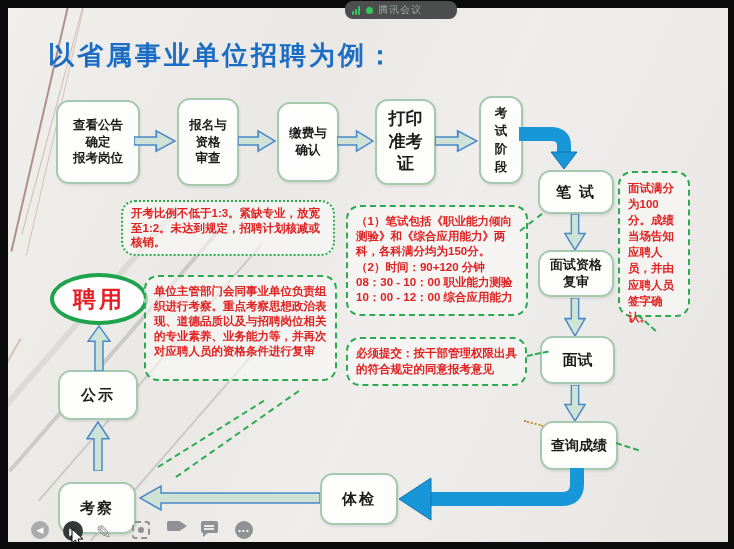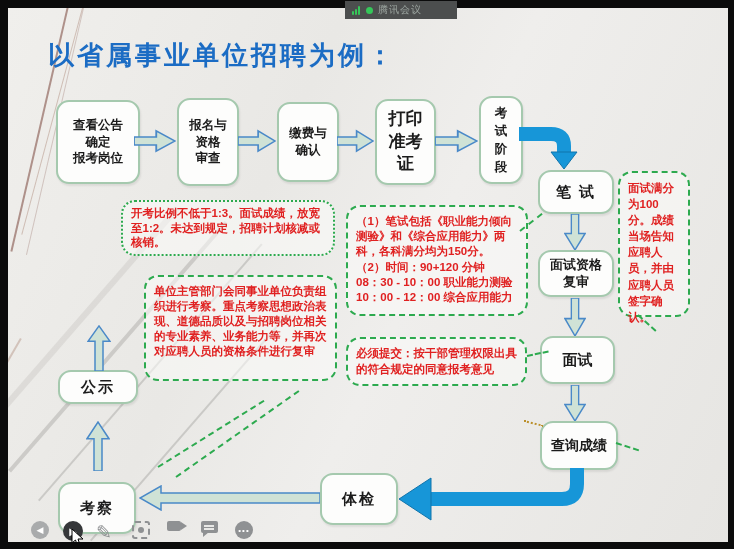--- a/index.html
+++ b/index.html
@@ -13,21 +13,21 @@
        border-left:2px solid rgba(122,70,60,.55);border-right:1px solid rgba(122,70,60,.25);}
   #sw2{left:78px;top:-15px;height:250px;width:8px;transform:rotate(15deg);
        border-left:1px solid rgba(150,100,80,.35);}
   #sw3{left:0px;top:462px;width:330px;transform:rotate(-49deg);border-top:4px solid rgba(140,138,135,.32);}
   #sw4{left:30px;top:492px;width:340px;transform:rotate(-49deg);border-top:2px solid rgba(130,128,125,.30);}
   #sw5{left:-30px;top:425px;width:300px;transform:rotate(-49deg);border-top:6px solid rgba(170,165,158,.22);}
   #sw6{left:82px;top:532px;width:300px;transform:rotate(-49deg);border-top:2px solid rgba(120,118,115,.28);}
   #sw7{left:12px;top:330px;height:140px;width:10px;transform:rotate(30deg);border-left:2px solid rgba(150,100,80,.30);}
 
   
-  #meetpill{position:absolute;left:345px;top:1px;width:112px;height:18px;background:#4c4e4e;border-radius:0;
+  #meetpill{position:absolute;left:345px;top:1px;width:112px;height:18px;background:#4c4e4e;border-radius:8px;
             display:flex;align-items:center;gap:5px;padding-left:7px;box-sizing:border-box;}
   .sigbar{display:inline-block;width:2px;background:#35c759;margin-right:1px;border-radius:1px;}
   #meetdot{width:7px;height:7px;border-radius:50%;background:#35c759;}
   #meetlabel{font-size:10px;color:#9aa39e;letter-spacing:1px;}
 
   
   #title{position:absolute;left:40px;top:30px;font-size:26px;font-weight:700;color:#1b6cc4;letter-spacing:3px;}
 
   
   .box{position:absolute;background:#fdfdfc;border:2.5px solid #a5c9ae;border-radius:13px;
@@ -36,21 +36,21 @@
        box-shadow:1px 2px 2px rgba(0,0,0,.08);}
   #box-step1{left:48px;top:92px;width:84px;height:84px;font-size:12.5px;line-height:1.35;}
   #box-step2{left:169px;top:90px;width:62px;height:88px;font-size:12.5px;line-height:1.35;}
   #box-step3{left:269px;top:94px;width:62px;height:80px;font-size:12.5px;line-height:1.35;}
   #box-step4{left:367px;top:91px;width:61px;height:86px;font-size:17px;line-height:1.35;}
   #box-stage{left:471px;top:88px;width:44px;height:88px;font-size:12.5px;line-height:1.45;}
   #box-written{left:530px;top:162px;width:76px;height:44px;font-size:15px;letter-spacing:2px;}
   #box-review{left:530px;top:242px;width:76px;height:47px;font-size:13px;line-height:1.3;}
   #box-interview{left:532px;top:328px;width:75px;height:48px;font-size:15px;}
   #box-query{left:532px;top:413px;width:78px;height:49px;font-size:14px;}
-  #box-publicity{left:50px;top:362px;width:80px;height:34px;font-size:15px;letter-spacing:2px;}
+  #box-publicity{left:50px;top:362px;width:80px;height:50px;font-size:15px;letter-spacing:2px;}
   #box-inspect{left:50px;top:463px;width:78px;height:52px;font-size:15px;letter-spacing:2px;margin-top:11px;}
   #box-physical{left:312px;top:465px;width:78px;height:52px;font-size:15px;letter-spacing:2px;}
   #oval-hire{position:absolute;left:42px;top:265px;width:98px;height:52px;background:#fefefe;
              border:4px solid #1fa34c;border-radius:50%;display:flex;align-items:center;justify-content:center;
              font-size:23px;font-weight:800;color:#e51e25;letter-spacing:3px;box-sizing:border-box;}
 
   
   .arr{position:absolute;}
   .blockfill{fill:#cfe2d6;stroke:#4a89c8;stroke-width:1.5;}
   .pipe{stroke:#1796d8;stroke-width:14;fill:none;}
@@ -178,23 +178,24 @@
         <polygon class="blockfill" points="181,8 22,8 22,1 1,13 22,25 22,18 181,18"></polygon>
       </svg>
     <div class="box" id="box-inspect">考察</div>
     <svg class="arr" style="left:78px;top:413px;" width="24" height="50" viewBox="0 0 24 48" preserveAspectRatio="none">
         <polygon class="blockfill" points="8,48 16,48 16,17 23,17 12,1 1,17 8,17"></polygon>
       </svg>
     <div class="box" id="box-publicity">公示</div>
     <svg class="arr" style="left:79px;top:317px;" width="24" height="46" viewBox="0 0 24 48" preserveAspectRatio="none">
         <polygon class="blockfill" points="8,48 16,48 16,17 23,17 12,1 1,17 8,17"></polygon>
       </svg>
+    <div id="oval-hire">聘用</div>
 
     <div class="callout red" id="c-ratio">
-      <span>开考比例不低于1:3。面试成绩，放宽至1:2。未达到规定，招聘计划核减或核销。</span>
+      <span>开考比例不低于1:3。紧缺专业，放宽至1:2。未达到规定，招聘计划核减或核销。</span>
     </div>
 
     <div class="callout red" id="c-written">
       <div>（1）笔试包括《职业能力倾向测验》和《综合应用能力》两科，各科满分均为150分。</div>
       <div>（2）时间：90+120 分钟</div>
       <div>08：30 - 10：00  职业能力测验</div>
       <div>10：00 - 12：00  综合应用能力</div>
     </div>
 
     <div class="callout red" id="c-submit">

